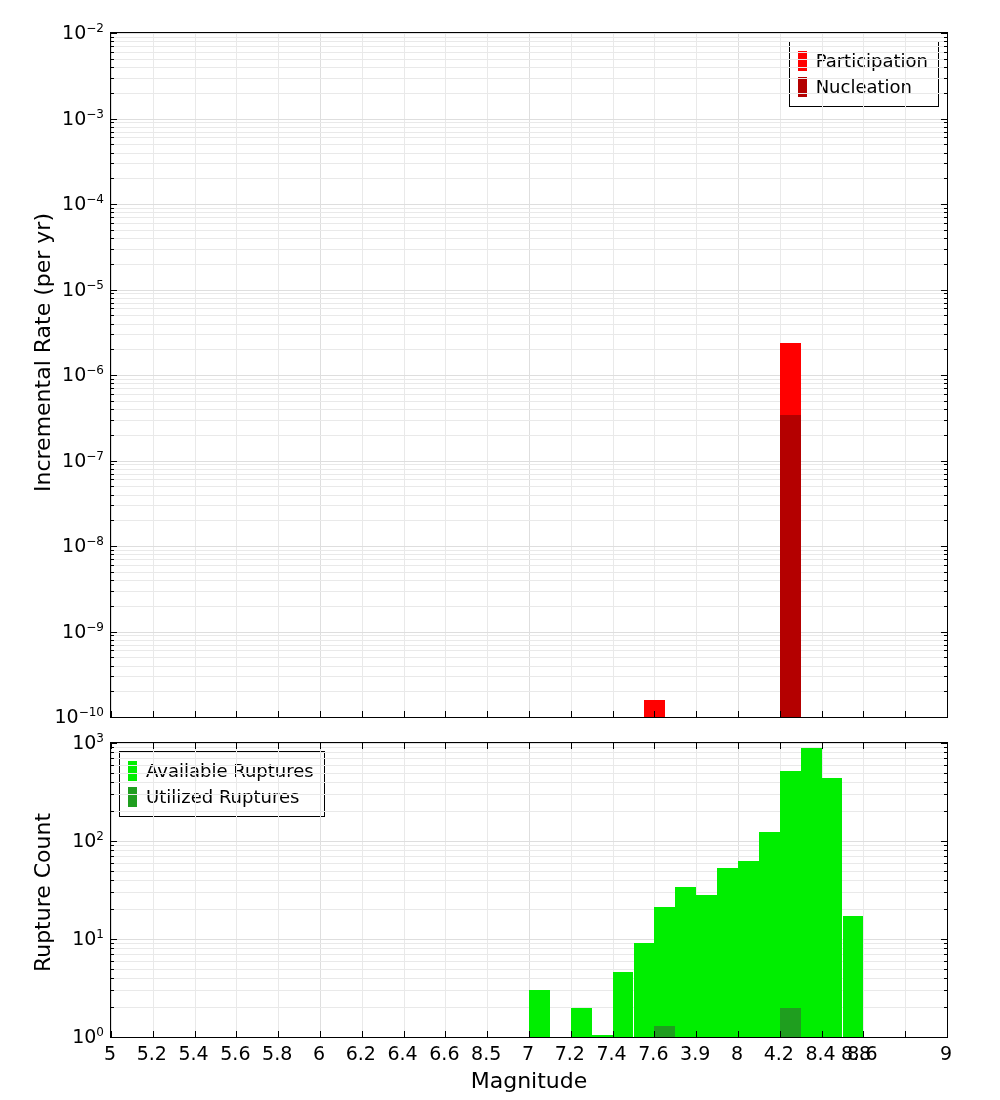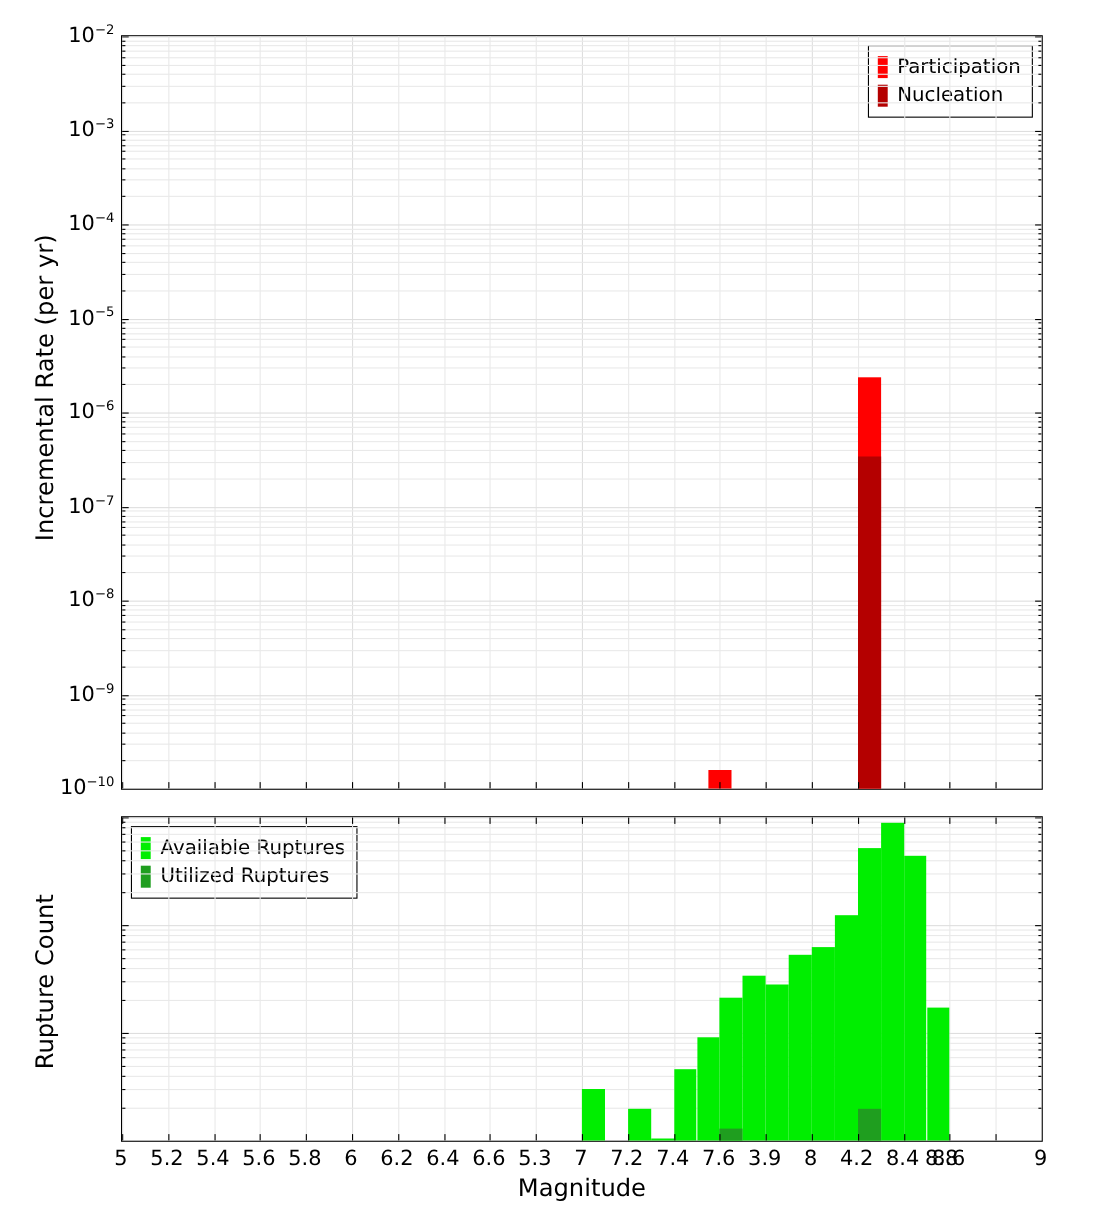--- a/index.html
+++ b/index.html
@@ -664,32 +664,38 @@
       <div class="ytick" style="top: 0px;"><span>10<sup>−2</sup></span></div>
       <div class="ytick" style="top: 85.5px;"><span>10<sup>−3</sup></span></div>
       <div class="ytick" style="top: 171px;"><span>10<sup>−4</sup></span></div>
       <div class="ytick" style="top: 256.5px;"><span>10<sup>−5</sup></span></div>
       <div class="ytick" style="top: 342px;"><span>10<sup>−6</sup></span></div>
       <div class="ytick" style="top: 427.5px;"><span>10<sup>−7</sup></span></div>
       <div class="ytick" style="top: 513px;"><span>10<sup>−8</sup></span></div>
       <div class="ytick" style="top: 598.5px;"><span>10<sup>−9</sup></span></div>
       <div class="ytick" style="top: 684px;"><span>10<sup>−10</sup></span></div>
     </div>
+  <div class="ytick-col-bottom" id="ytick-col-bottom">
+      <div class="ytick" style="top: 0px;"><span>10<sup>3</sup></span></div>
+      <div class="ytick" style="top: 98px;"><span>10<sup>2</sup></span></div>
+      <div class="ytick" style="top: 196px;"><span>10<sup>1</sup></span></div>
+      <div class="ytick" style="top: 294px;"><span>10<sup>0</sup></span></div>
+    </div>
 
   <div id="xtick-layer">
       <div class="xtick" style="left: 110px;">5</div>
       <div class="xtick" style="left: 151.8px;">5.2</div>
       <div class="xtick" style="left: 193.6px;">5.4</div>
       <div class="xtick" style="left: 235.4px;">5.6</div>
       <div class="xtick" style="left: 277.2px;">5.8</div>
       <div class="xtick" style="left: 319px;">6</div>
       <div class="xtick" style="left: 360.8px;">6.2</div>
       <div class="xtick" style="left: 402.6px;">6.4</div>
       <div class="xtick" style="left: 444.4px;">6.6</div>
-      <div class="xtick" style="left: 486.2px;">5.3</div>
+      <div class="xtick" style="left: 486.2px;">8.5</div>
       <div class="xtick" style="left: 528px;">7</div>
       <div class="xtick" style="left: 569.8px;">7.2</div>
       <div class="xtick" style="left: 611.6px;">7.4</div>
       <div class="xtick" style="left: 653.4px;">7.6</div>
       <div class="xtick" style="left: 695.2px;">3.9</div>
       <div class="xtick" style="left: 737px;">8</div>
       <div class="xtick" style="left: 778.8px;">4.2</div>
       <div class="xtick" style="left: 820.6px;">8.4</div>
       <div class="xtick" style="left: 862.4px;">8.6</div>
       <div class="xtick" style="left: 856px;">8.8</div>

